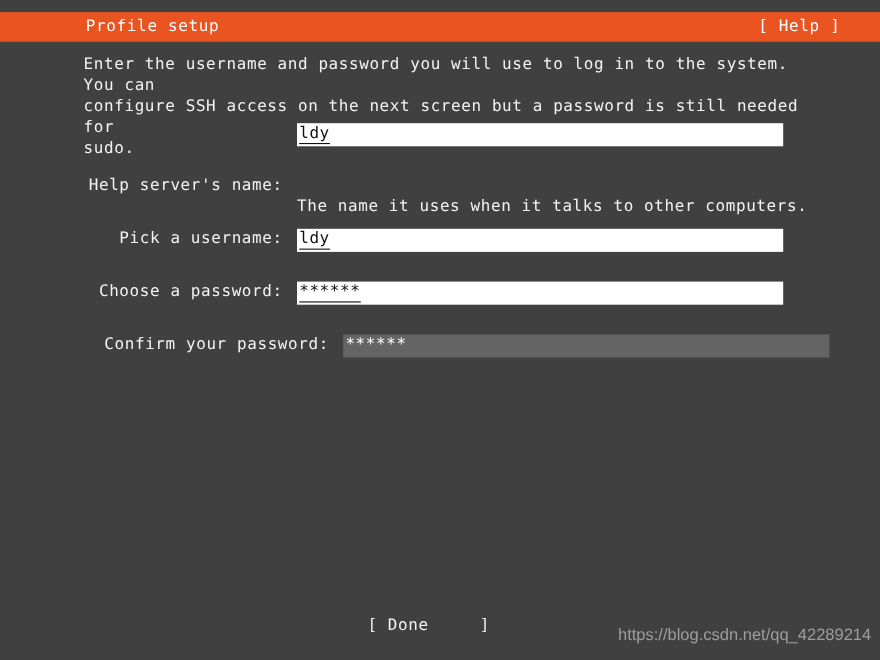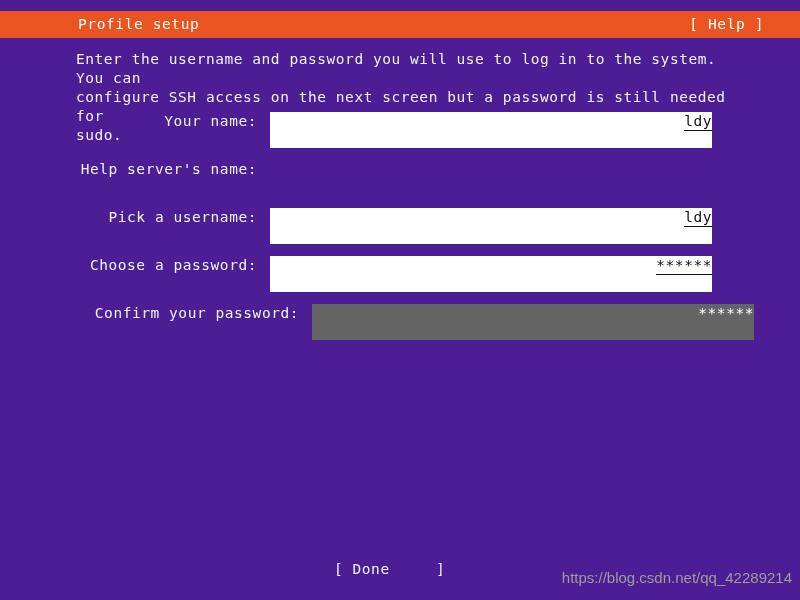--- a/index.html
+++ b/index.html
@@ -12,21 +12,21 @@
     background: #111111;
     font-family: "DejaVu Sans Mono", "Liberation Mono", monospace;
     overflow: hidden;
     position: relative;
   }
 
   
   #screen {
     position: absolute;
     inset: 0;
-    background: #4c1d95;
+    background: #404040;
   }
 
   
   .header-bar {
     position: absolute;
     left: 0;
     top: 11px;
     width: 800px;
     height: 27px;
     background: #e95420;
@@ -84,31 +84,30 @@
     font-size: 14.5px;
     line-height: 19px;
     letter-spacing: 0.55px;
     white-space: pre;
   }
   .row-field {
     position: absolute;
     left: 270px;
     top: 0;
     width: 442px;
-    height: 36px;
+    height: 21px;
     background: #ffffff;
     color: #111111;
     font-size: 14.5px;
     line-height: 19px;
     letter-spacing: 0.55px;
     white-space: pre;
     overflow: hidden;
     box-sizing: border-box;
     padding-left: 2px;
-    text-align: right;
   }
   .row-field.focused {
     background: #646464;
     color: #ffffff;
   }
   .field-text {
     display: inline-block;
     border-bottom: 1px solid currentColor;
     line-height: 17px;
   }
@@ -157,25 +156,25 @@
     <span class="header-title">Profile setup</span>
     <span class="header-help">[ Help ]</span>
   </div>
 
   <div class="intro">Enter the username and password you will use to log in to the system. You can
 configure SSH access on the next screen but a password is still needed for
 sudo.</div>
 
   <div class="form" id="form-rows">
       <div class="row" style="top: 112px;">
-        <div class="row-label">Your name:</div>
         <div class="row-field"><span class="field-text">ldy</span></div>
       </div>
       <div class="row" style="top: 160px;">
         <div class="row-label">Help server's name:</div>
+        <div class="row-hint">The name it uses when it talks to other computers.</div>
       </div>
       <div class="row" style="top: 208px;">
         <div class="row-label">Pick a username:</div>
         <div class="row-field"><span class="field-text">ldy</span></div>
       </div>
       <div class="row" style="top: 256px;">
         <div class="row-label">Choose a password:</div>
         <div class="row-field"><span class="field-text">******</span></div>
       </div>
       <div class="row" style="top: 304px; margin-left: 42px;">

